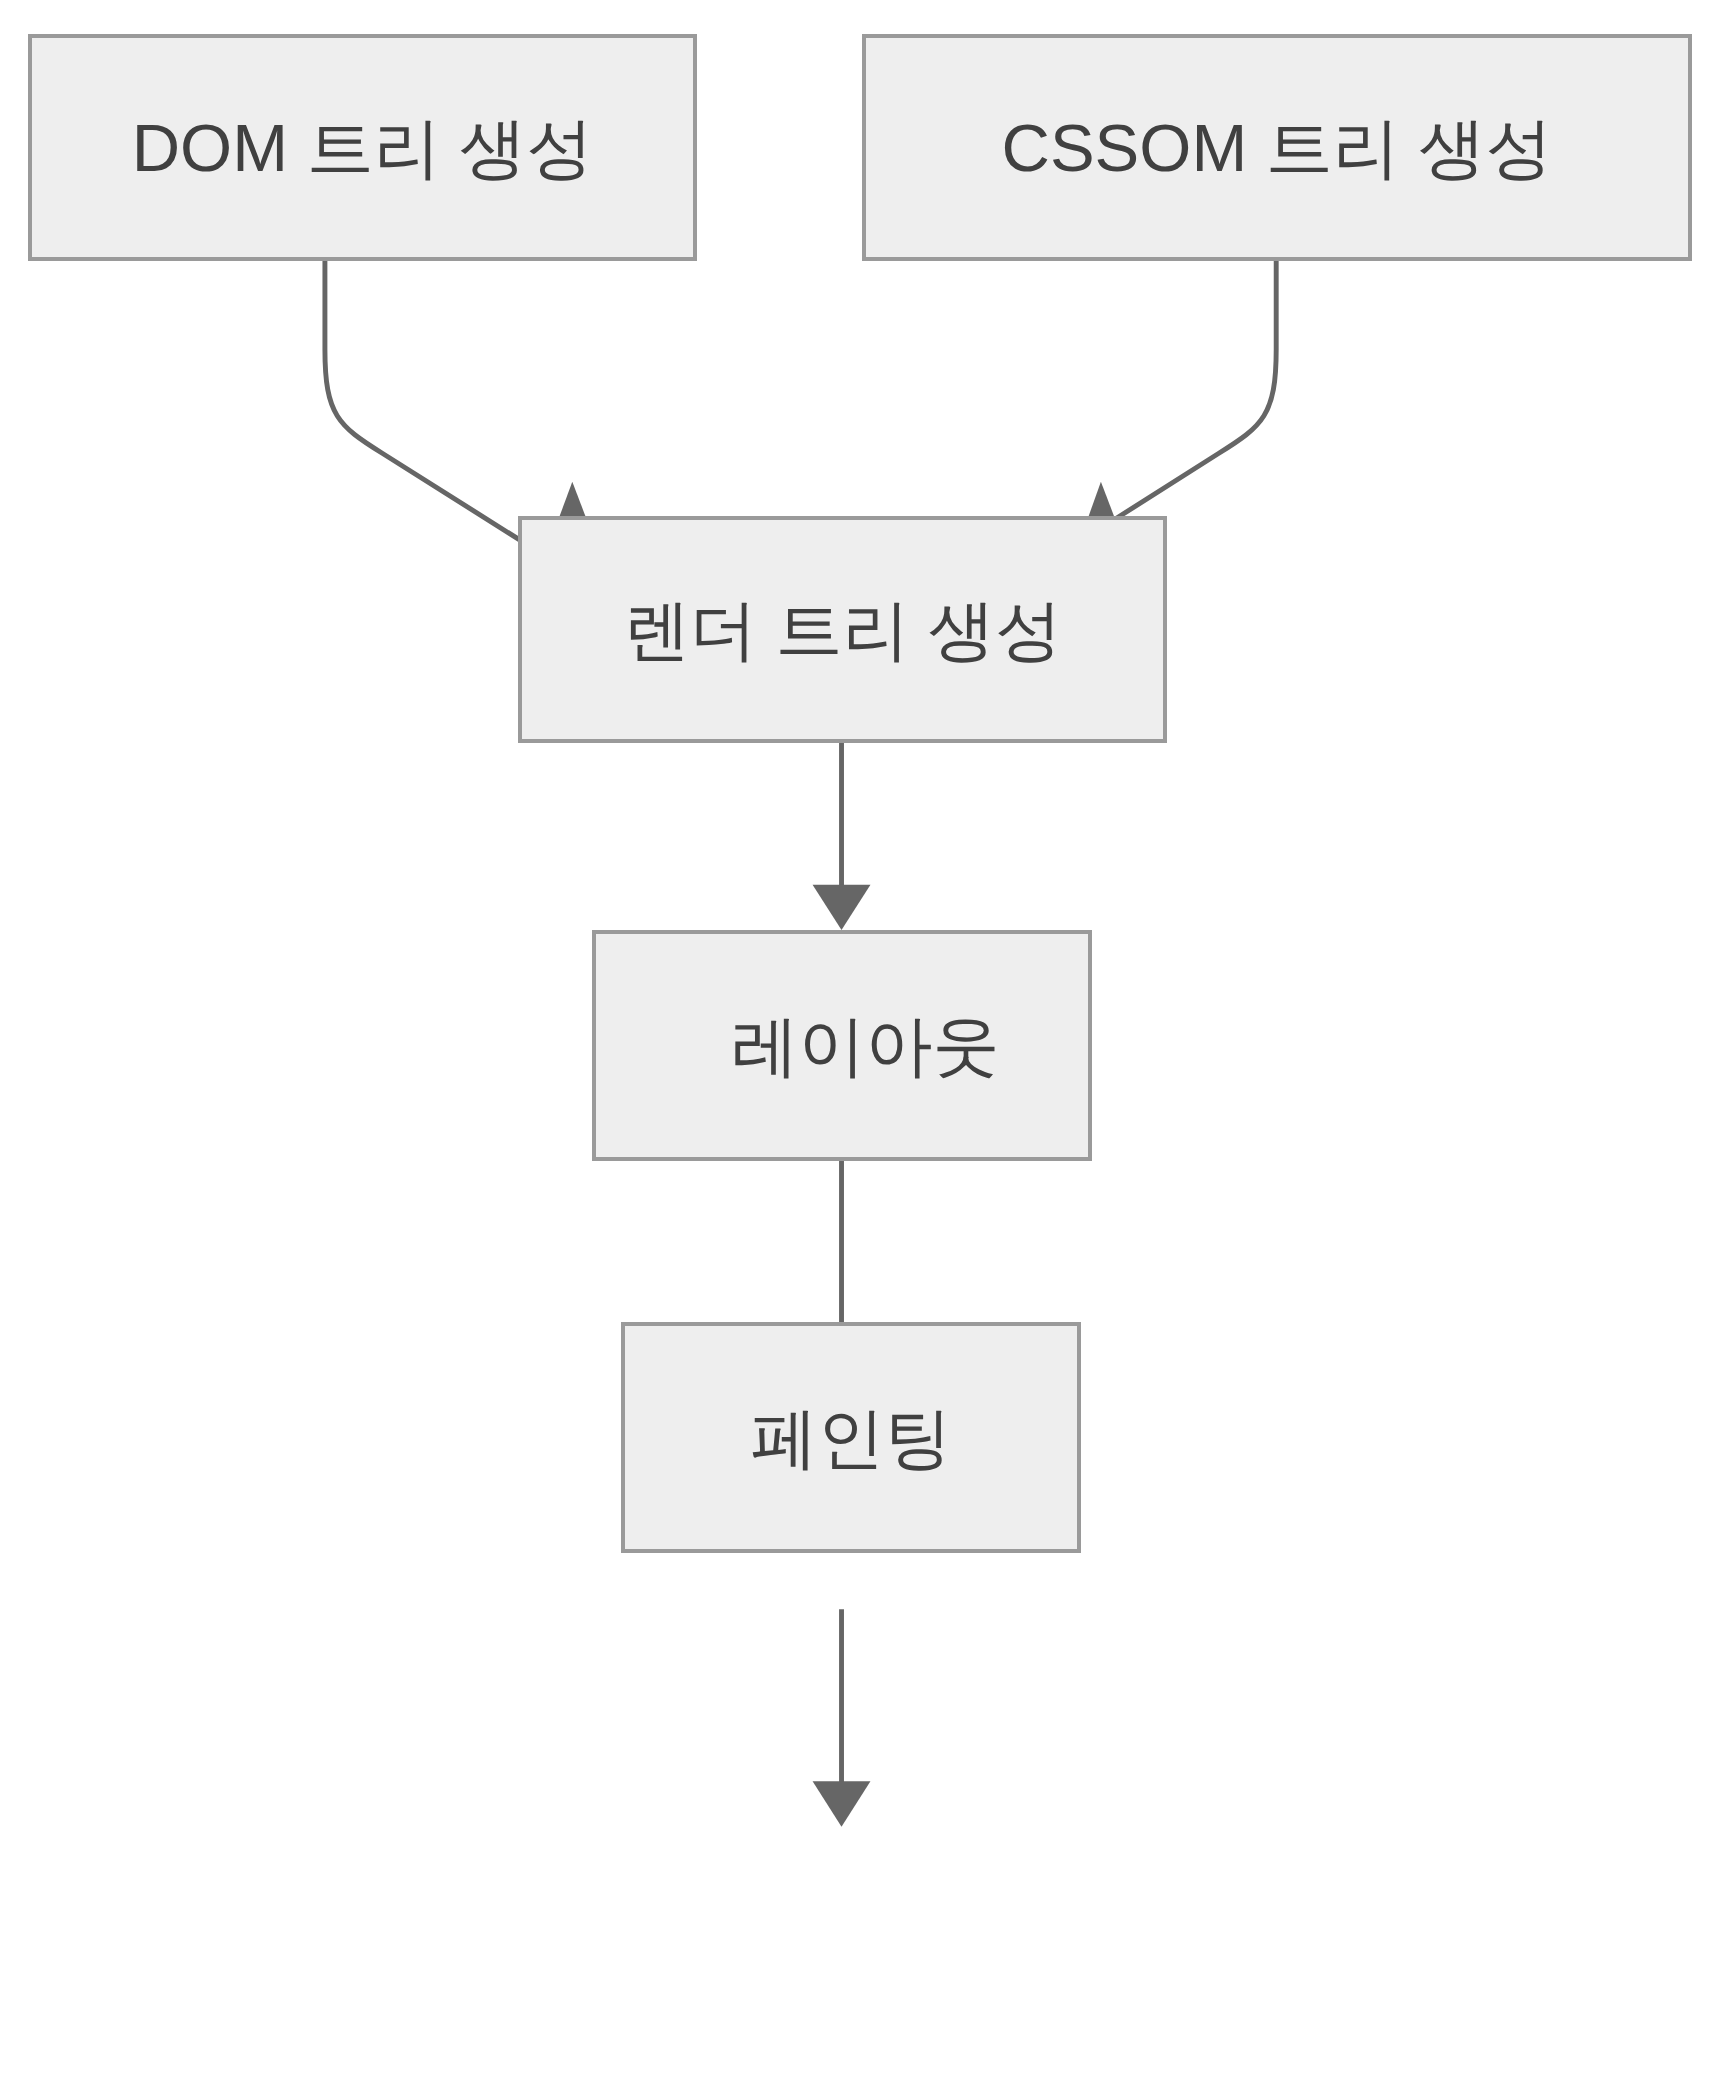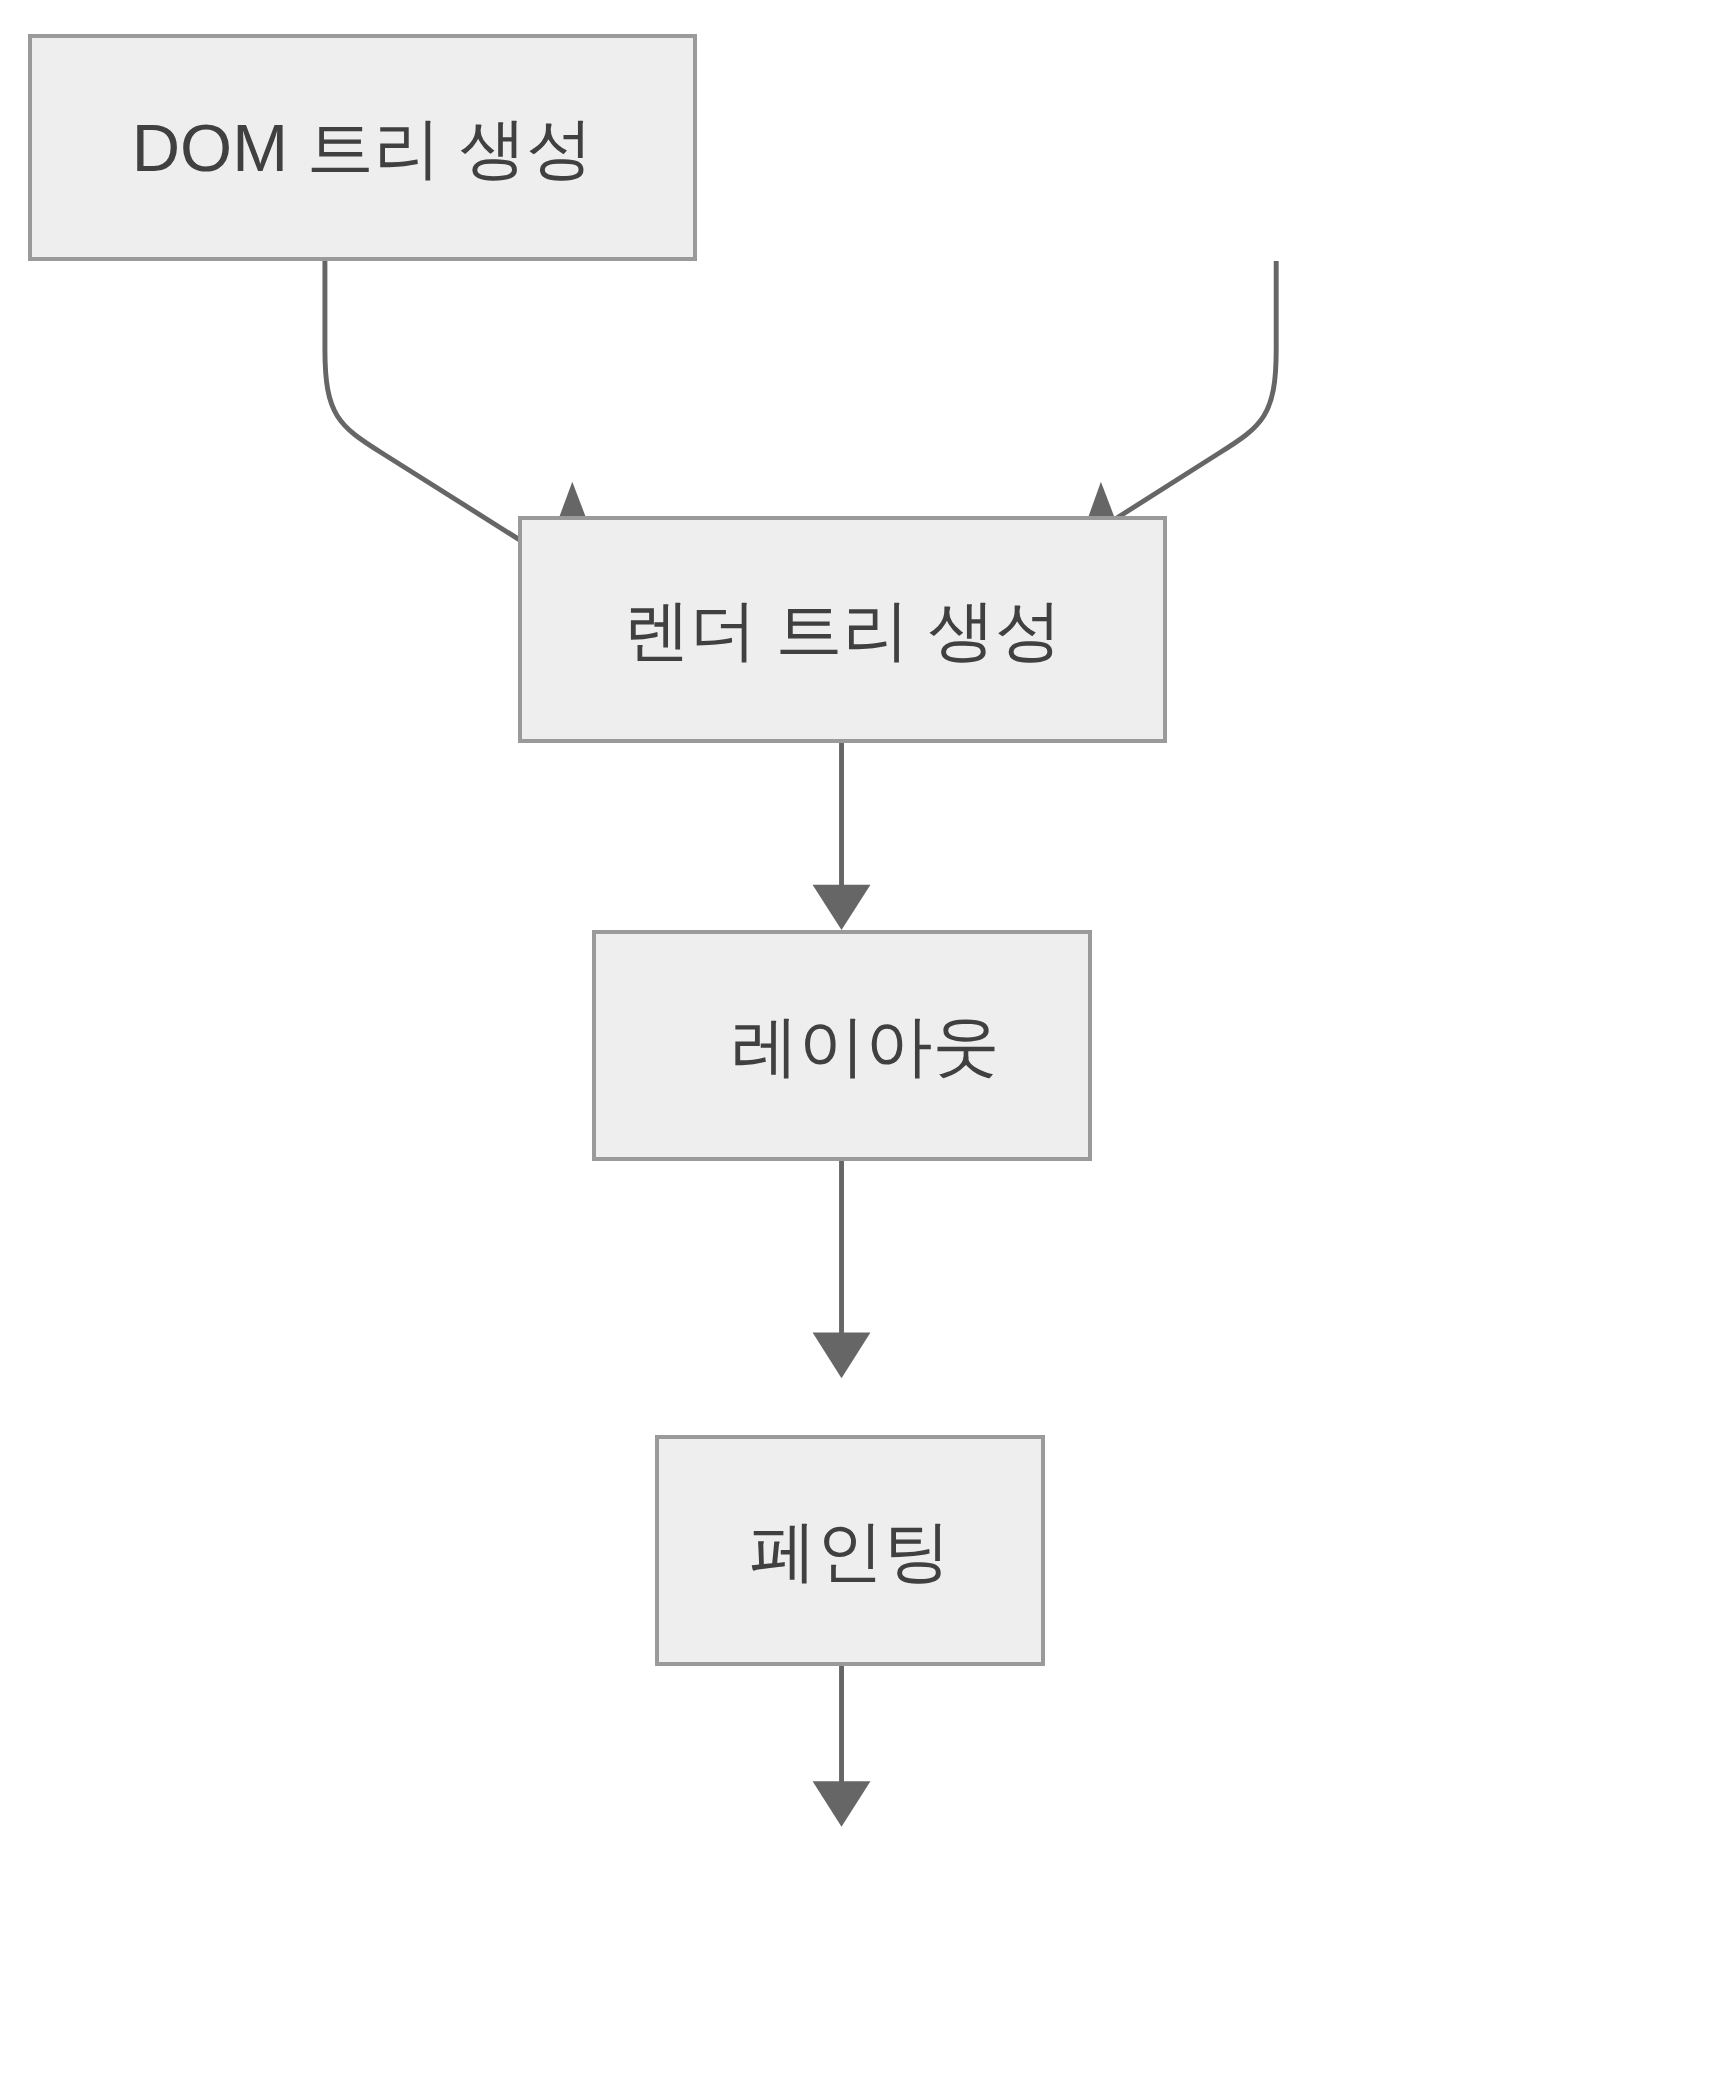--- a/index.html
+++ b/index.html
@@ -43,21 +43,21 @@
     font-weight: 400;
     letter-spacing: 0px;
     white-space: nowrap;
     text-align: center;
   }
   
   #node-dom      { left: 28px;   top: 34px;   width: 669px; height: 227px; }
   #node-cssom    { left: 862px; top: 34px;   width: 830px; height: 227px; }
   #node-render   { left: 518px;  top: 482px;  width: 649px; height: 227px; margin-top: 34px; }
   #node-layout   { left: 592px; top: 930px; width: 500px;  height: 231px; padding-left: 47px; }
-  #node-paint    { left: 621px; top: 1435px; width: 390px;  height: 231px; margin-left: 34px; }
+  #node-paint    { left: 621px; top: 1322px; width: 460px;  height: 231px; }
   #node-composite{ left: 592px; top: 1827px; width: 500px;  height: 231px; }
 </style>
 </head>
 <body>
 
 <div id="canvas">
 
   <svg id="edges" viewBox="0 0 3168 3840" width="1730" height="2097" xmlns="http://www.w3.org/2000/svg">
 
     <g>
@@ -83,20 +83,23 @@
     <g>
       <line x1="1541" y1="2947" x2="1541" y2="3263" stroke="#666666" stroke-width="9"></line>
       <polygon points="1541,3345 1488,3262 1594,3262" fill="#666666"></polygon>
     </g>
   </svg>
 
   <div class="node" id="node-dom">
     <span class="node-label">DOM 트리 생성</span>
   </div>
 
+  <div class="node" id="node-cssom">
+    <span class="node-label">CSSOM 트리 생성</span>
+  </div>
 
   <div class="node" id="node-render">
     <span class="node-label">렌더 트리 생성</span>
   </div>
 
   <div class="node" id="node-layout">
     <span class="node-label">레이아웃</span>
   </div>
 
   <div class="node" id="node-paint">

